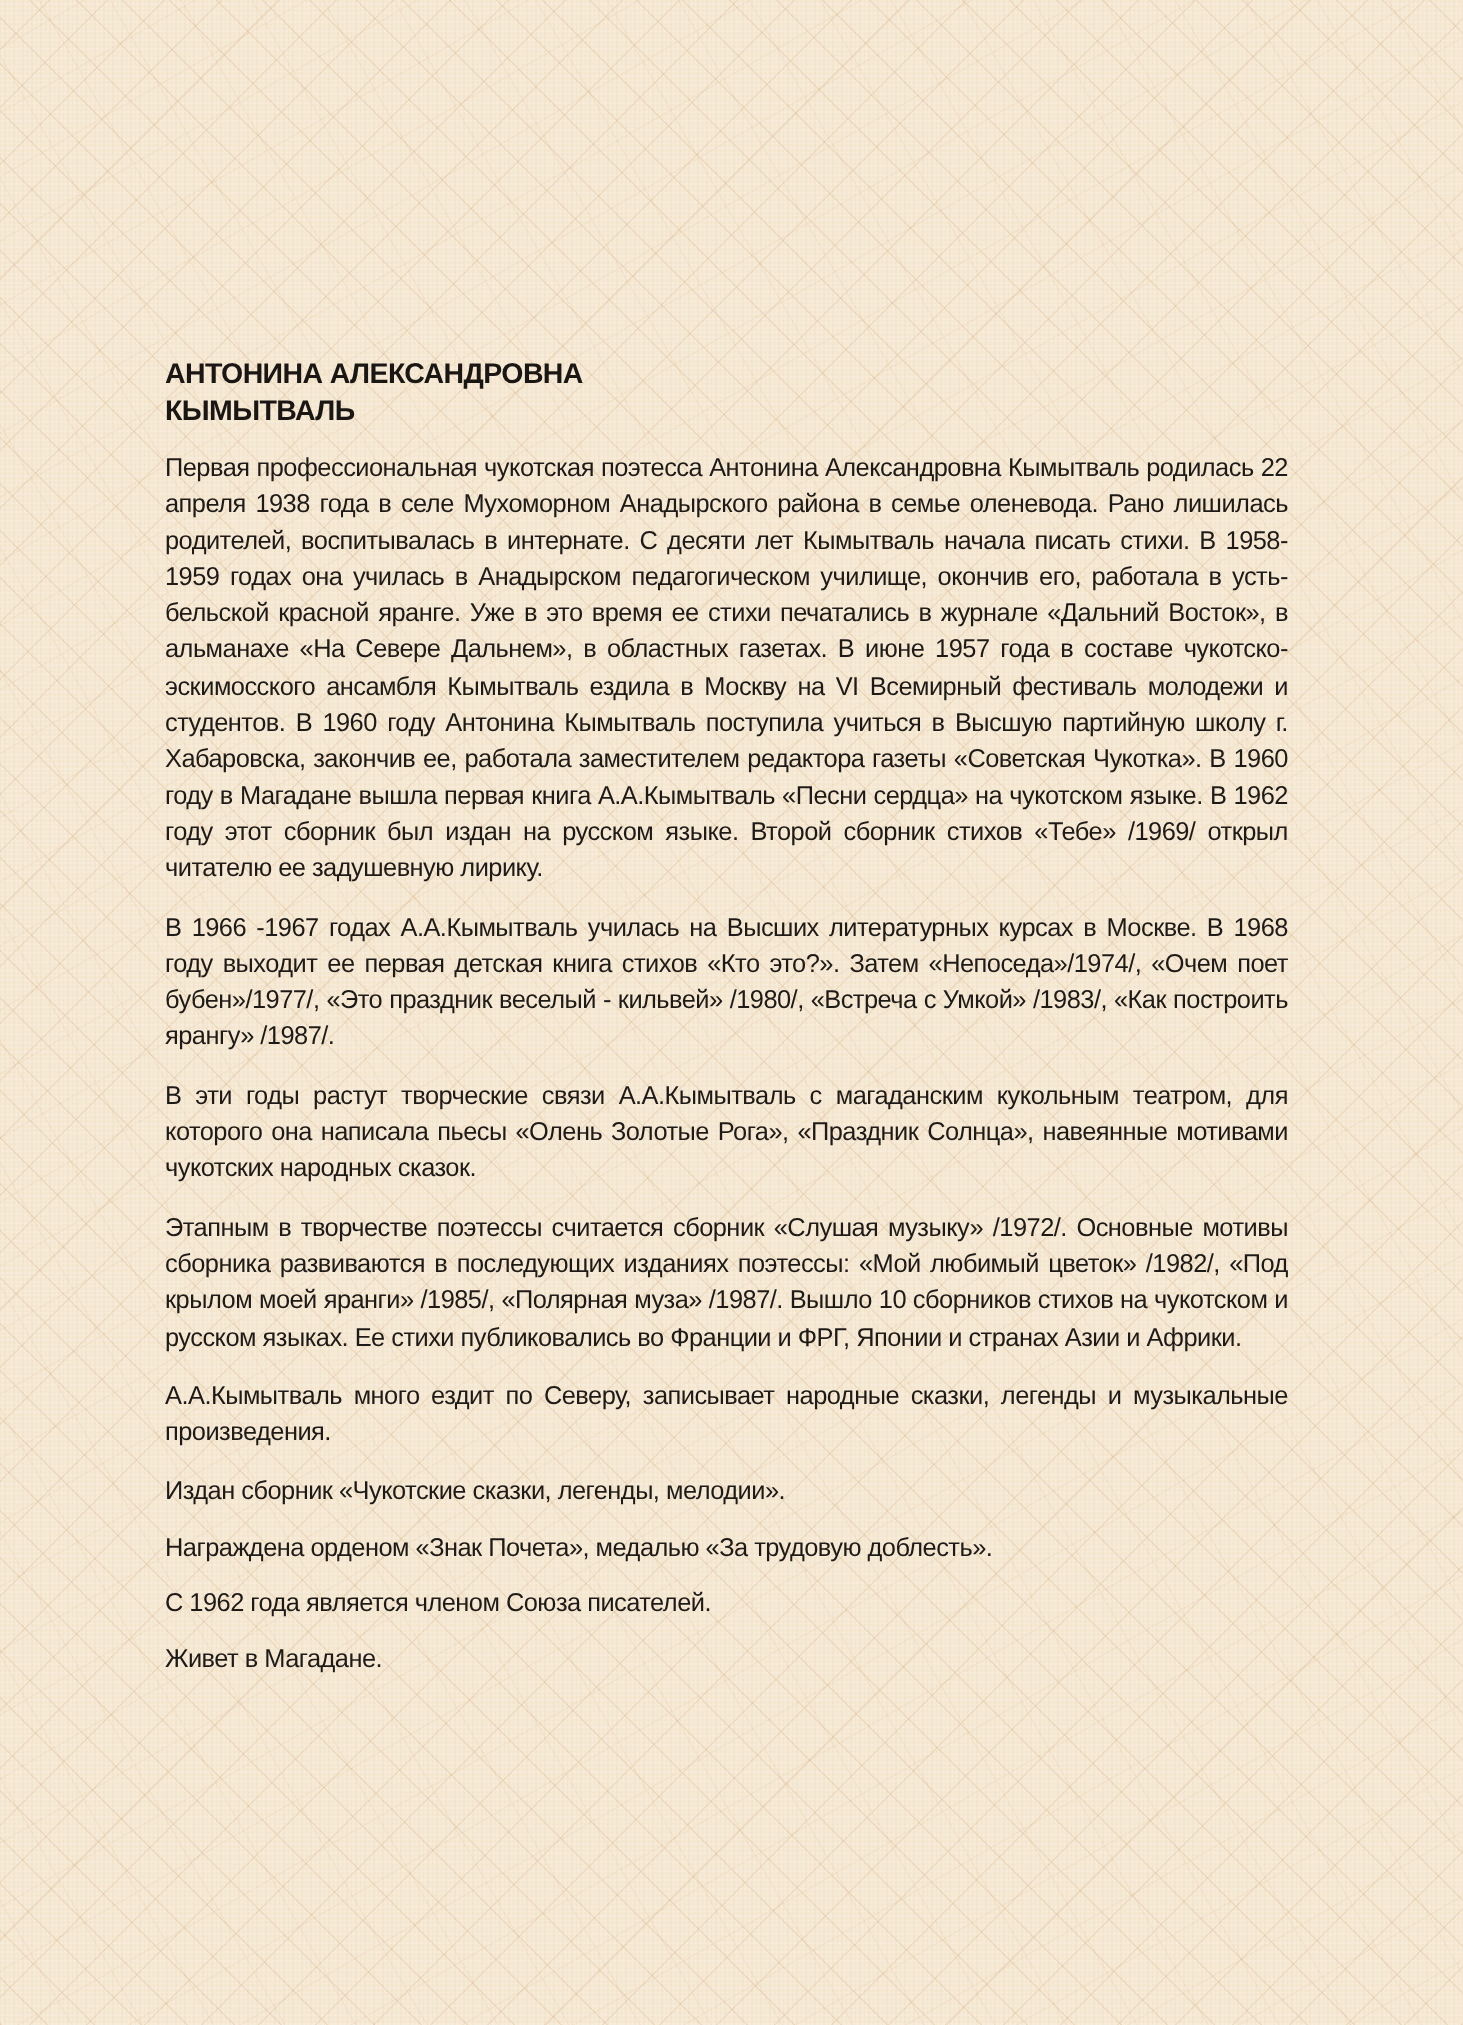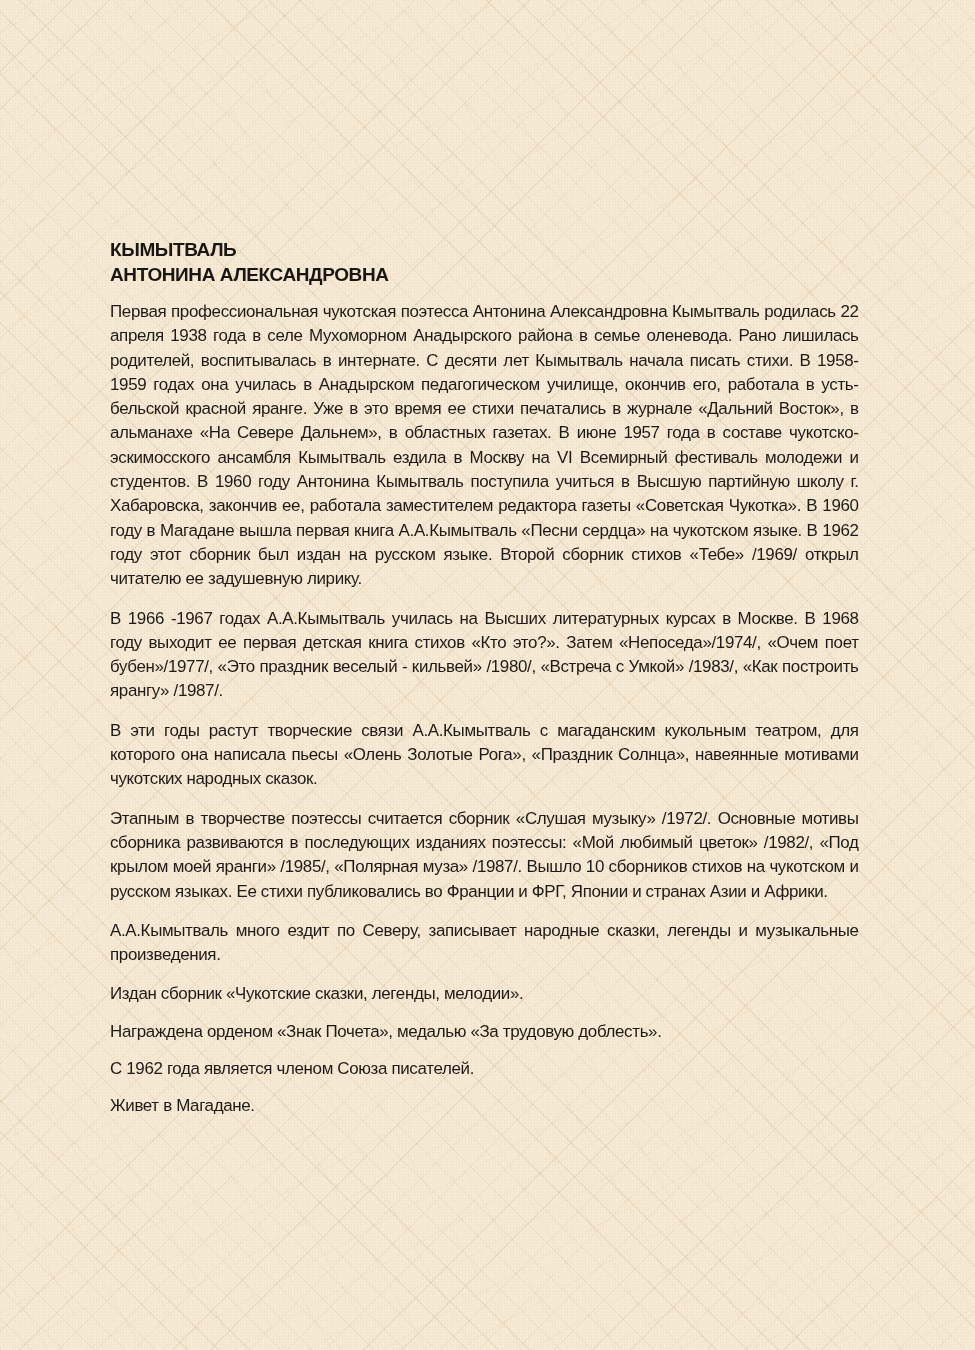--- a/index.html
+++ b/index.html
@@ -48,22 +48,22 @@
     }
     .para.short {
       margin-bottom: 13px;
     }
   </style>
 </head>
 <body>
 
 <div class="page">
   <h1 class="title">
+    <span>АНТОНИНА АЛЕКСАНДРОВНА</span>
     <span>КЫМЫТВАЛЬ</span>
-    <span>АНТОНИНА АЛЕКСАНДРОВНА</span>
   </h1>
   <p class="para">Первая профессиональная чукотская поэтесса Антонина Александровна Кымытваль родилась 22 апреля 1938 года в селе Мухоморном Анадырского района в семье оленевода. Рано лишилась родителей, воспитывалась в интернате. С десяти лет Кымытваль начала писать стихи. В 1958-1959 годах она училась в Анадырском педагогическом училище, окончив его, работала в усть-бельской красной яранге. Уже в это время ее стихи печатались в журнале «Дальний Восток», в альманахе «На Севере Дальнем», в областных газетах. В июне 1957 года в составе чукотско-эскимосского ансамбля Кымытваль ездила в Москву на VI Всемирный фестиваль молодежи и студентов. В 1960 году Антонина Кымытваль поступила учиться в Высшую партийную школу г. Хабаровска, закончив ее, работала заместителем редактора газеты «Советская Чукотка». В 1960 году в Магадане вышла первая книга А.А.Кымытваль «Песни сердца» на чукотском языке. В 1962 году этот сборник был издан на русском языке. Второй сборник стихов «Тебе» /1969/ открыл читателю ее задушевную лирику.</p>
   <p class="para">В 1966 -1967 годах А.А.Кымытваль училась на Высших литературных курсах в Москве. В 1968 году выходит ее первая детская книга стихов «Кто это?». Затем «Непоседа»/1974/, «Очем поет бубен»/1977/, «Это праздник веселый - кильвей» /1980/, «Встреча с Умкой» /1983/, «Как построить ярангу» /1987/.</p>
   <p class="para">В эти годы растут творческие связи А.А.Кымытваль с магаданским кукольным театром, для которого она написала пьесы «Олень Золотые Рога», «Праздник Солнца», навеянные мотивами чукотских народных сказок.</p>
   <p class="para">Этапным в творчестве поэтессы считается сборник «Слушая музыку» /1972/. Основные мотивы сборника развиваются в последующих изданиях поэтессы: «Мой любимый цветок» /1982/, «Под крылом моей яранги» /1985/, «Полярная муза» /1987/. Вышло 10 сборников стихов на чукотском и русском языках. Ее стихи публиковались во Франции и ФРГ, Японии и странах Азии и Африки.</p>
   <p class="para">А.А.Кымытваль много ездит по Северу, записывает народные сказки, легенды и музыкальные произведения.</p>
   <p class="para short">Издан сборник «Чукотские сказки, легенды, мелодии».</p>
   <p class="para short">Награждена орденом «Знак Почета», медалью «За трудовую доблесть».</p>
   <p class="para short">С 1962 года является членом Союза писателей.</p>
   <p class="para short">Живет в Магадане.</p>

